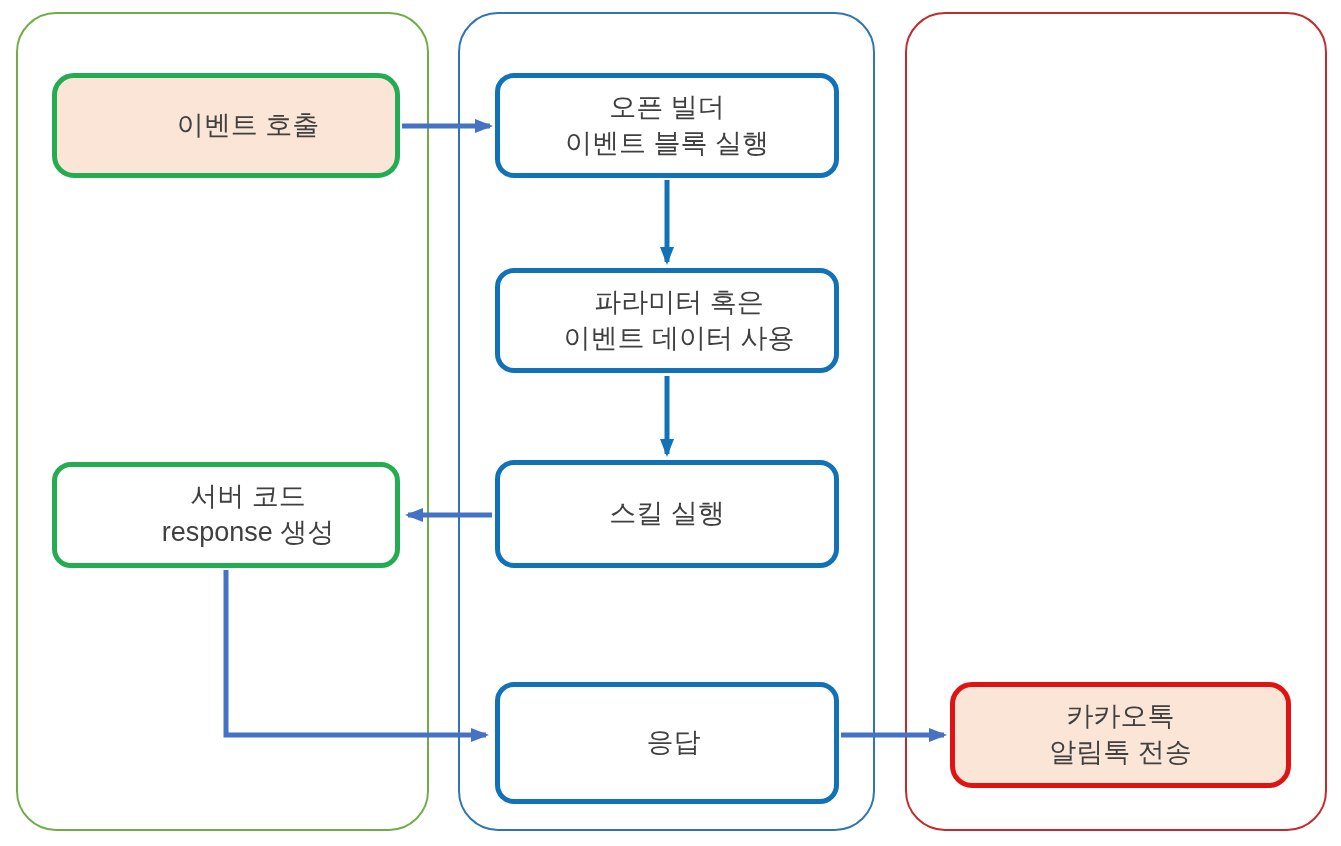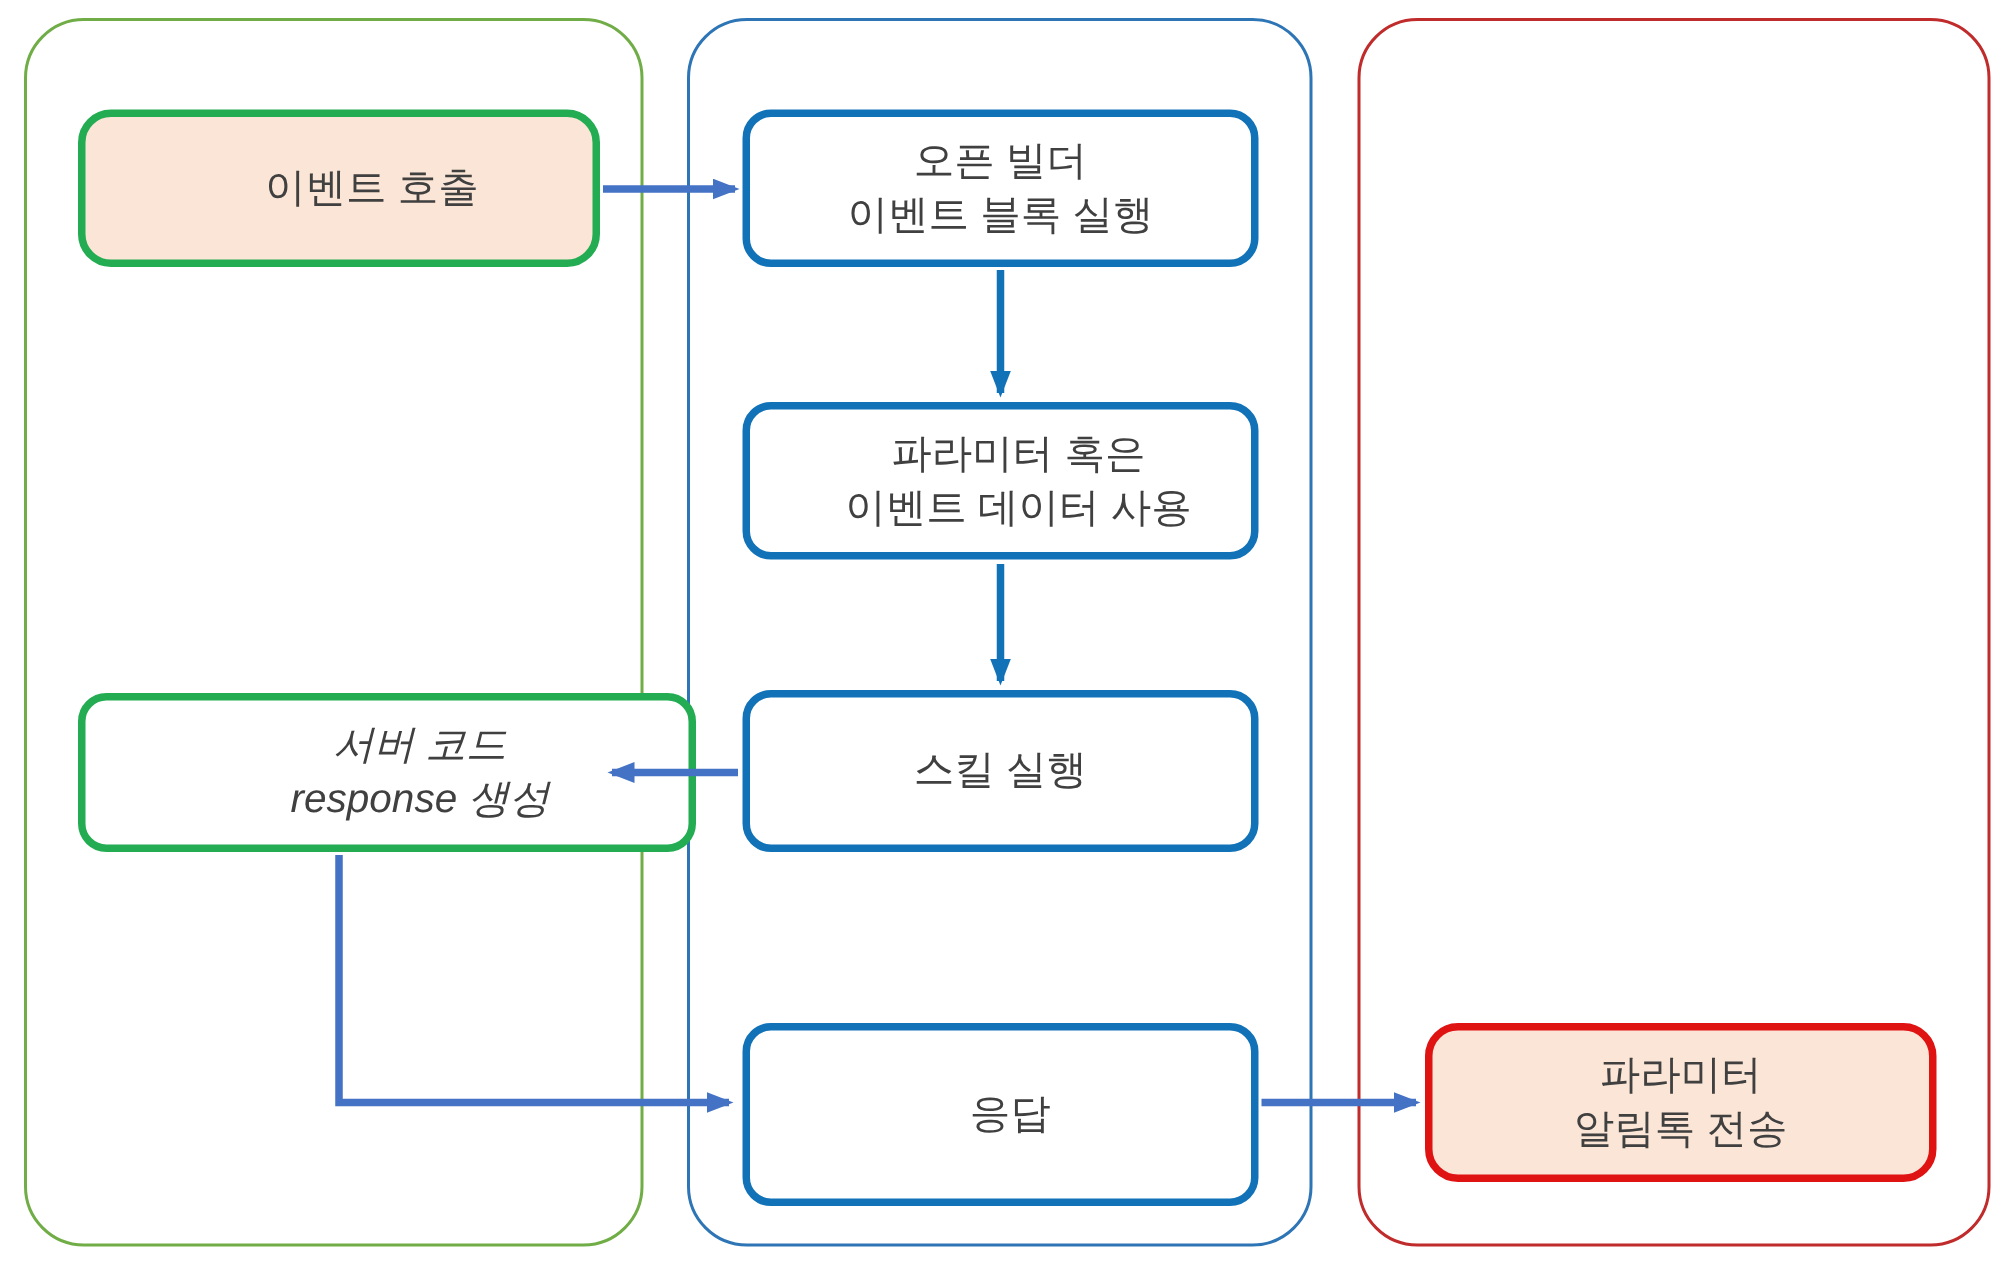--- a/index.html
+++ b/index.html
@@ -48,21 +48,21 @@
   .node-green { border-color: #23AC52; padding-left: 44px; }
   .node-blue  { border-color: #1272B7; }
   .node-red   { border-color: #E01313; }
   .fill-peach { background: #FBE5D6; }
   .fill-white { background: #ffffff; border-radius: 19px; }
 
   #node-event-call      { left: 52px;  top: 73px;  width: 348px; height: 105px; }
   #node-open-builder    { left: 495px; top: 73px;  width: 344px; height: 105px; }
   #node-parameter       { left: 495px; top: 268px; width: 344px; height: 105px; padding-left: 24px; }
   #node-skill           { left: 495px; top: 460px; width: 344px; height: 108px; }
-  #node-server-response { left: 52px;  top: 462px; width: 412px; height: 106px; font-style: italic; }
+  #node-server-response { left: 52px;  top: 462px; width: 348px; height: 106px; }
   #node-reply           { left: 495px; top: 682px; width: 344px; height: 122px; padding-left: 13px; }
   #node-kakao           { left: 950px; top: 682px; width: 341px; height: 106px; }
 
   
   svg.arrows {
     position: absolute;
     left: 0; top: 0;
     width: 1341px;
     height: 846px;
     pointer-events: none;
@@ -87,21 +87,21 @@
   <div class="node node-blue fill-white" id="node-parameter">파라미터 혹은
 이벤트 데이터 사용</div>
 
   <div class="node node-blue fill-white" id="node-skill">스킬 실행</div>
 
   <div class="node node-green fill-white" id="node-server-response">서버 코드
 response 생성</div>
 
   <div class="node node-blue fill-white" id="node-reply">응답</div>
 
-  <div class="node node-red fill-peach" id="node-kakao">파라미터
+  <div class="node node-red fill-peach" id="node-kakao">카카오톡
 알림톡 전송</div>
 
   <svg class="arrows" viewBox="0 0 1341 846" xmlns="http://www.w3.org/2000/svg">
     <defs>
       <marker id="head-slate" markerUnits="userSpaceOnUse" markerWidth="20" markerHeight="16" refX="15" refY="7" orient="auto">
         <path d="M0,0 L18,7 L0,14 z" fill="#4472C4"></path>
       </marker>
       <marker id="head-blue" markerUnits="userSpaceOnUse" markerWidth="20" markerHeight="16" refX="15" refY="7" orient="auto">
         <path d="M0,0 L18,7 L0,14 z" fill="#1272B7"></path>
       </marker>

